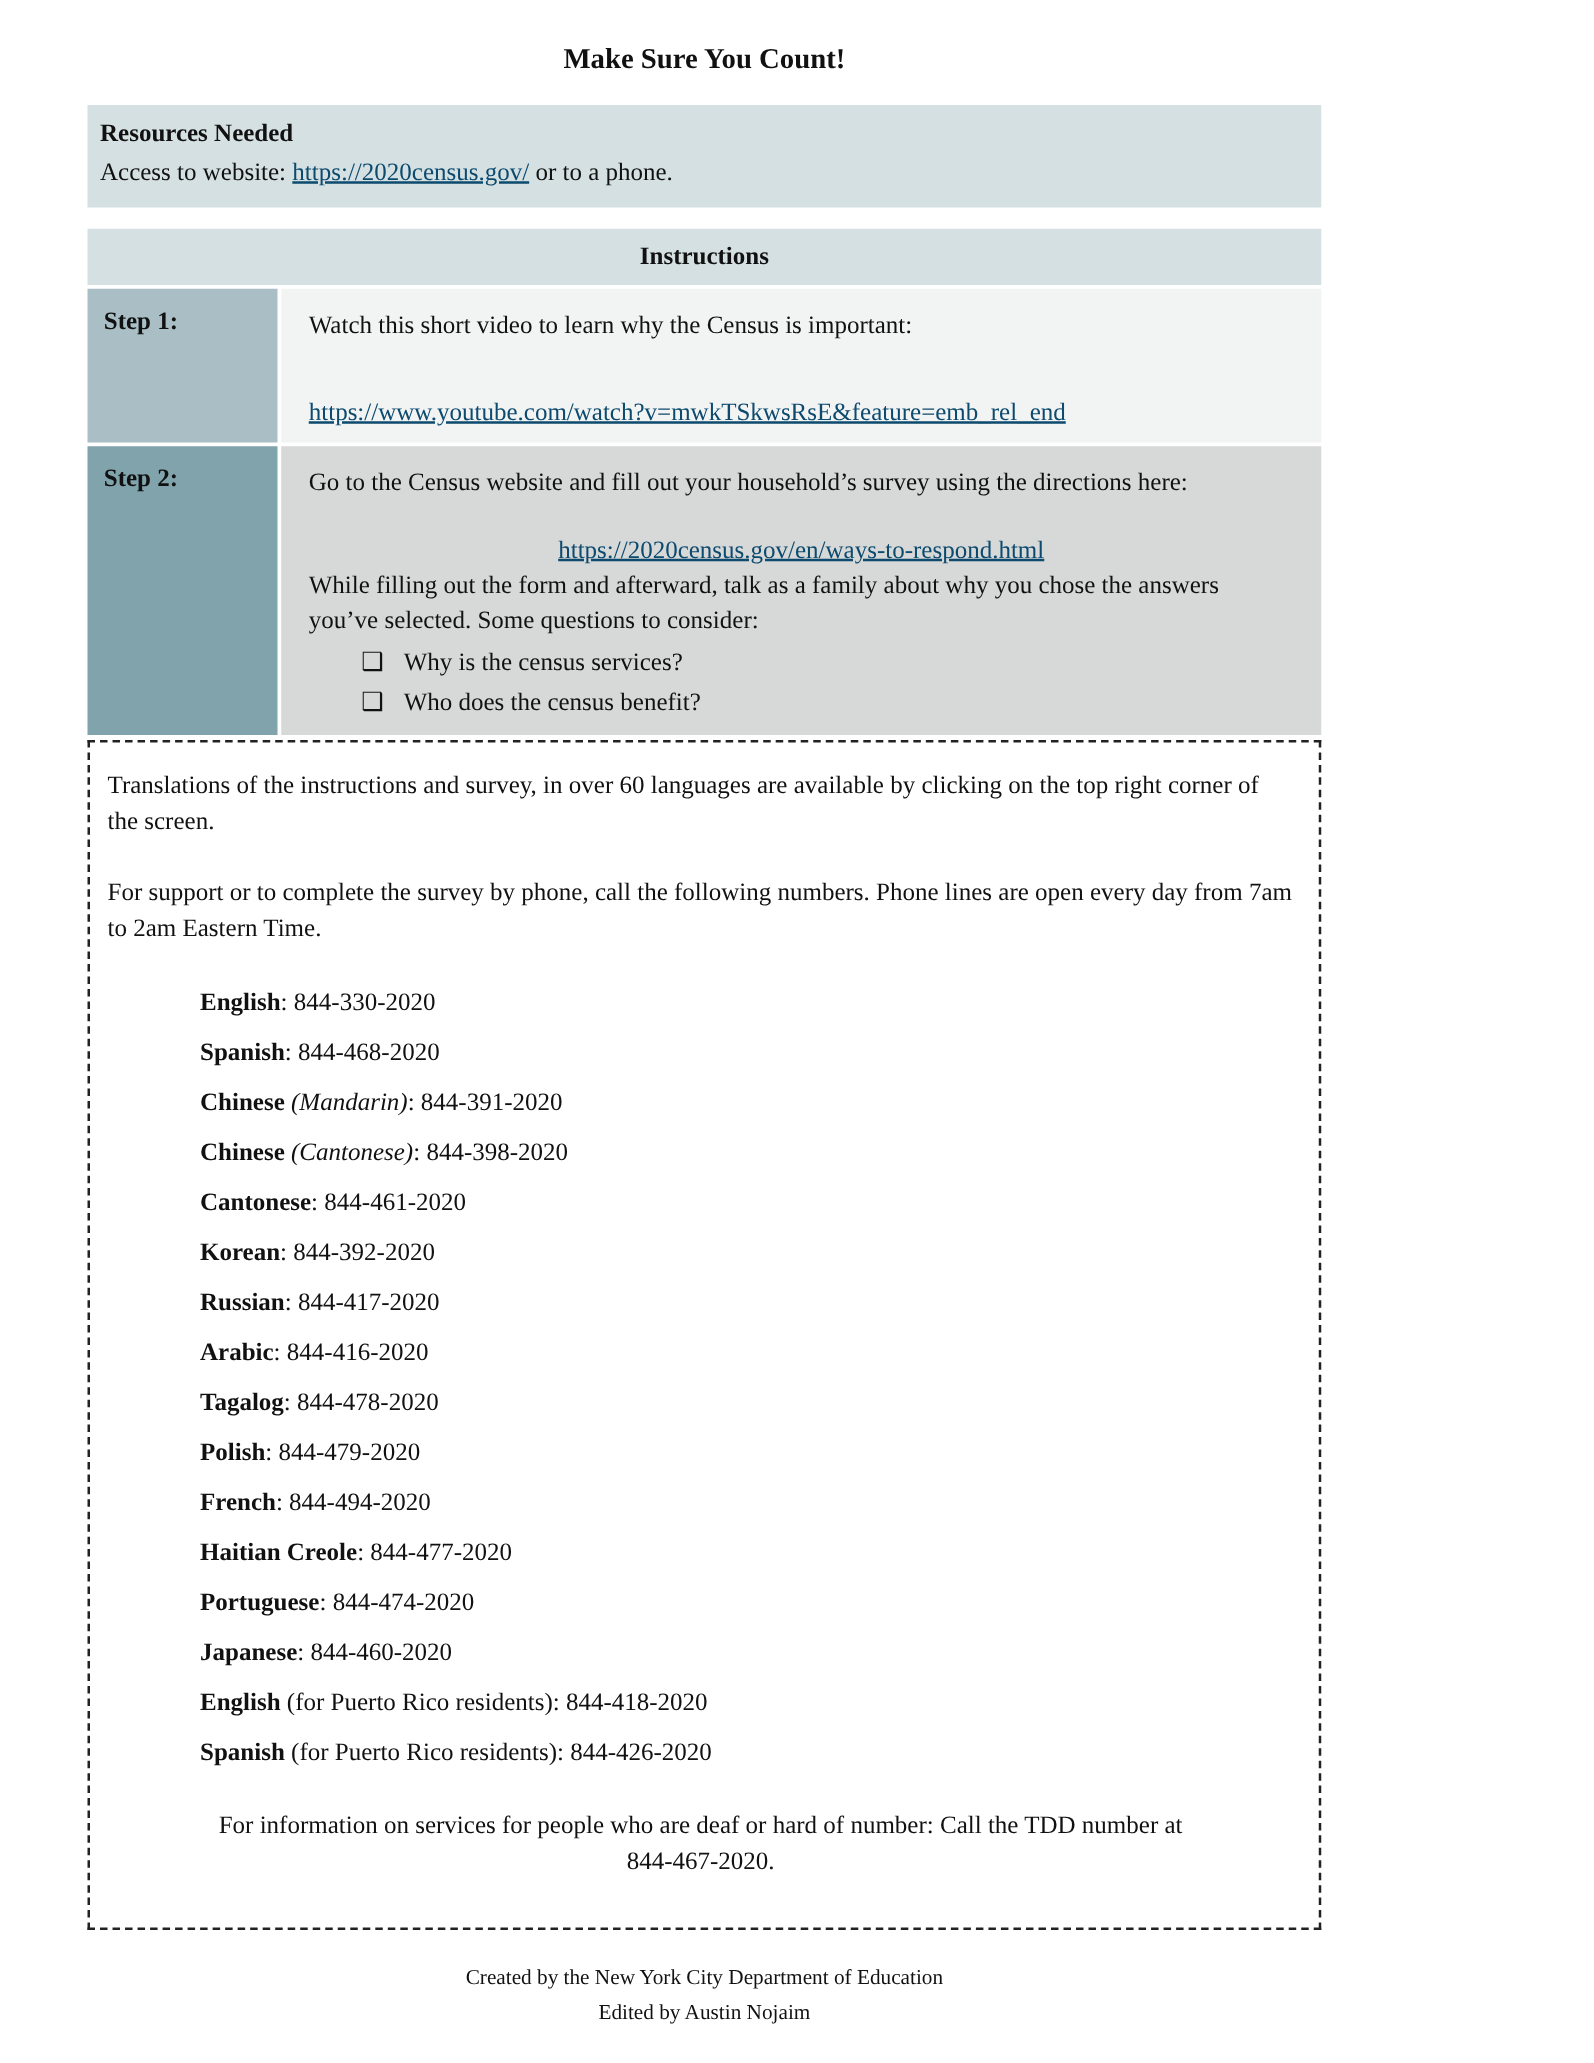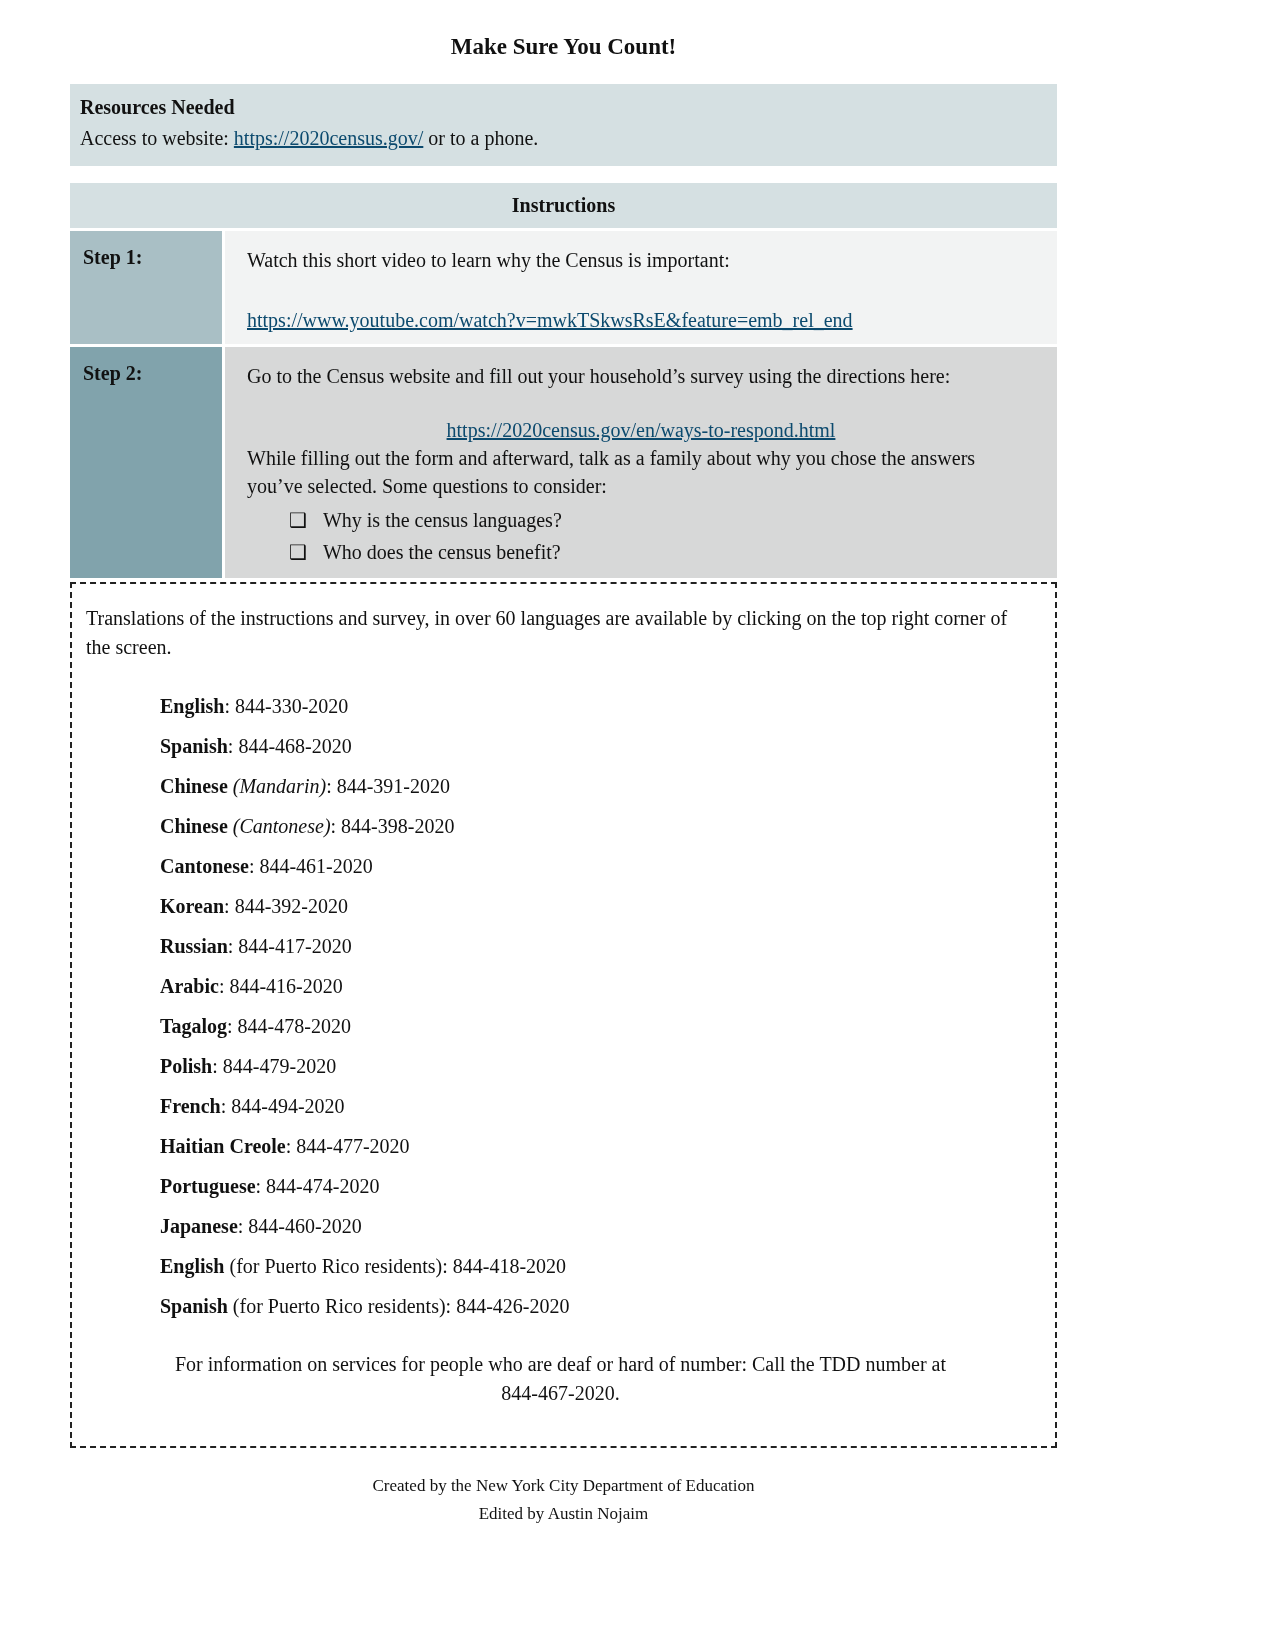--- a/index.html
+++ b/index.html
@@ -26,21 +26,21 @@
   .step-row { display: flex; margin-top: 3px; }
   .step-label {
     flex: 0 0 152px; padding: 15px 0 0 13px; font-weight: bold;
   }
   .lab1 { background: #a9bfc5; }
   .lab2 { background: #81a3ac; }
   .step-content { flex: 1; margin-left: 3px; padding: 15px 22px 10px; line-height: 1.4; }
   .cont1 { background: #f2f3f3; }
   .cont2 { background: #d7d8d8; }
   .step-content p { margin: 0; }
-  .step1-link { display: inline-block; margin-top: 32px; }
+  .step1-link { display: inline-block; margin-top: 42px; }
   .step2-link-wrap { text-align: center; margin-top: 26px; }
   .followup { margin-top: 32px; }
   .bullets { margin: 4px 0 0; padding: 0; list-style: none; }
   .bullets li { padding-left: 42px; line-height: 1.6; }
   .bullet-glyph { margin-right: 16px; }
   .dashed-box {
     border: 2px dashed #222222;
     margin-top: 4px;
     padding: 14px 20px 18px 14px;
     line-height: 1.45;
@@ -81,29 +81,30 @@
 
     <div class="step-row">
       <div class="step-label lab2">Step 2:</div>
       <div class="step-content cont2">
         <p>Go to the Census website and fill out your household’s survey using the directions here:</p>
         <div class="step2-link-wrap">
           <a class="doc-link">https://2020census.gov/en/ways-to-respond.html</a>
         </div>
         <p class="followup">While filling out the form and afterward, talk as a family about why you chose the answers you’ve selected. Some questions to consider:</p>
         <ul class="bullets">
-          <li><span class="bullet-glyph">❑</span><span>Why is the census languages?</span></li>
+          <li><span class="bullet-glyph">❑</span><span>Why is the census services?</span></li>
           <li><span class="bullet-glyph">❑</span><span>Who does the census benefit?</span></li>
         </ul>
       </div>
     </div>
   </section>
 
   <section class="dashed-box">
     <p class="para">Translations of the instructions and survey, in over 60 languages are available by clicking on the top right corner of the screen.</p>
+    <p class="para">For support or to complete the survey by phone, call the following numbers. Phone lines are open every day from 7am to 2am Eastern Time.</p>
     <div class="phone-list">
         <div class="phone-item"><b>English</b>: 844-330-2020</div>
         <div class="phone-item"><b>Spanish</b>: 844-468-2020</div>
         <div class="phone-item"><b>Chinese</b><span style="font-style: italic;"> (Mandarin)</span>: 844-391-2020</div>
         <div class="phone-item"><b>Chinese</b><span style="font-style: italic;"> (Cantonese)</span>: 844-398-2020</div>
         <div class="phone-item"><b>Cantonese</b>: 844-461-2020</div>
         <div class="phone-item"><b>Korean</b>: 844-392-2020</div>
         <div class="phone-item"><b>Russian</b>: 844-417-2020</div>
         <div class="phone-item"><b>Arabic</b>: 844-416-2020</div>
         <div class="phone-item"><b>Tagalog</b>: 844-478-2020</div>

